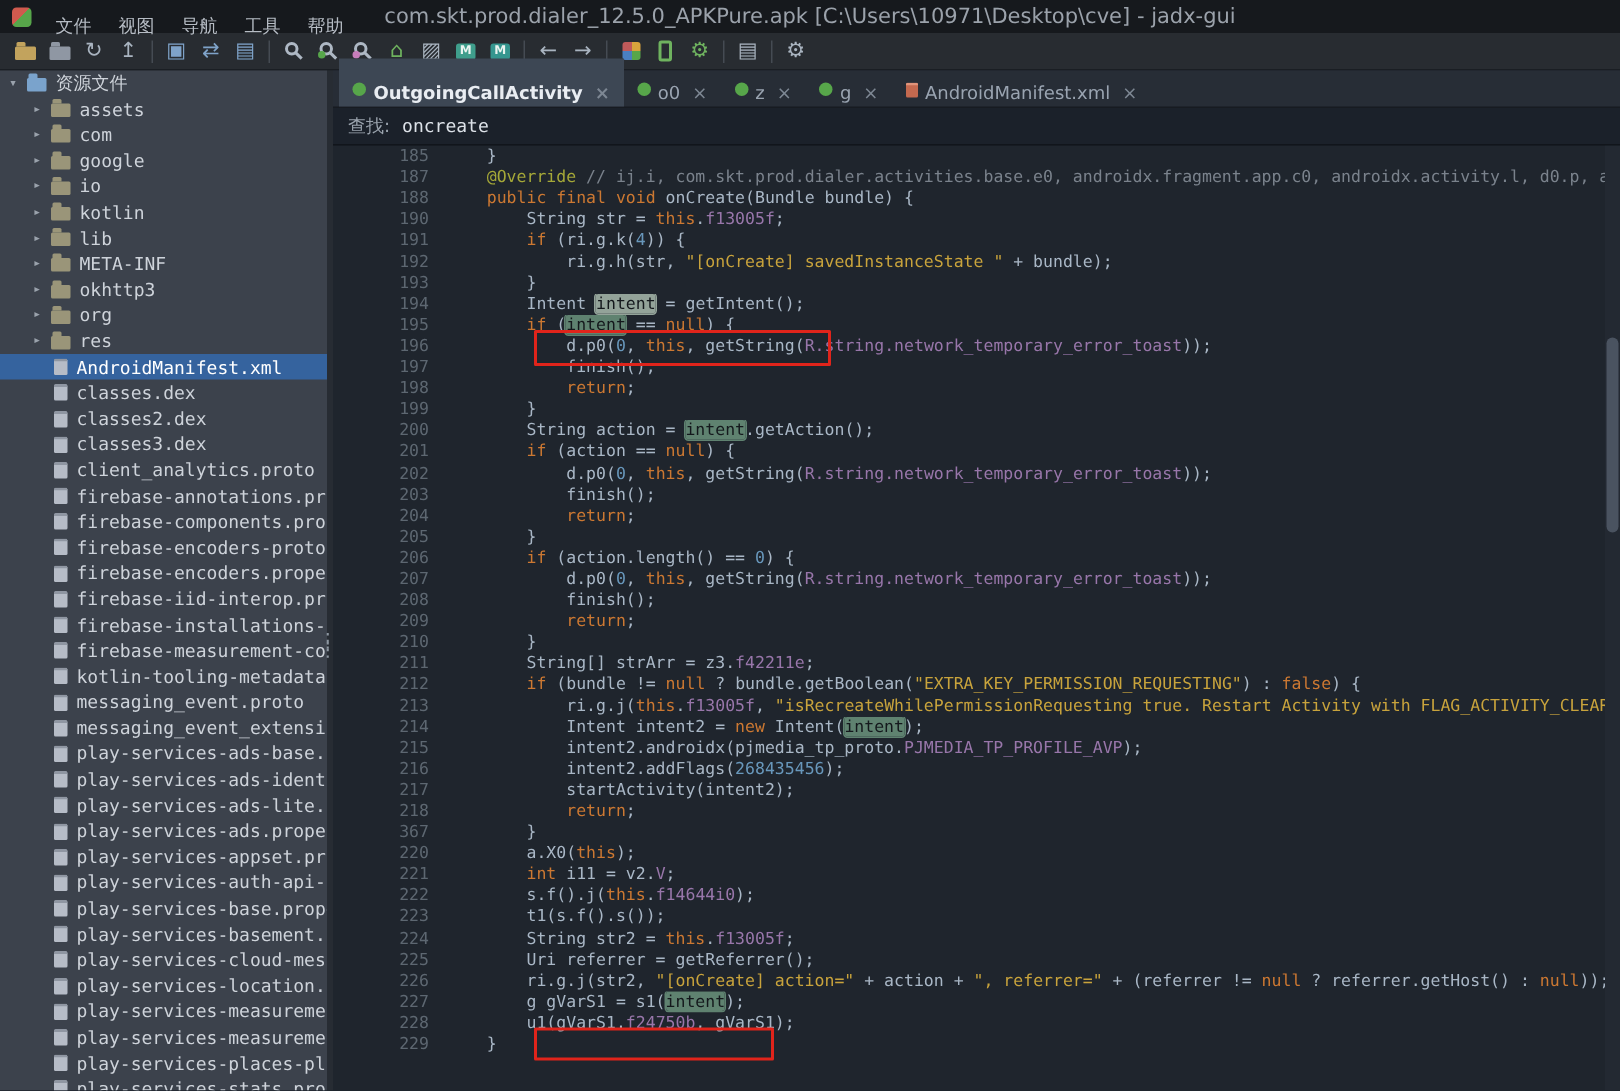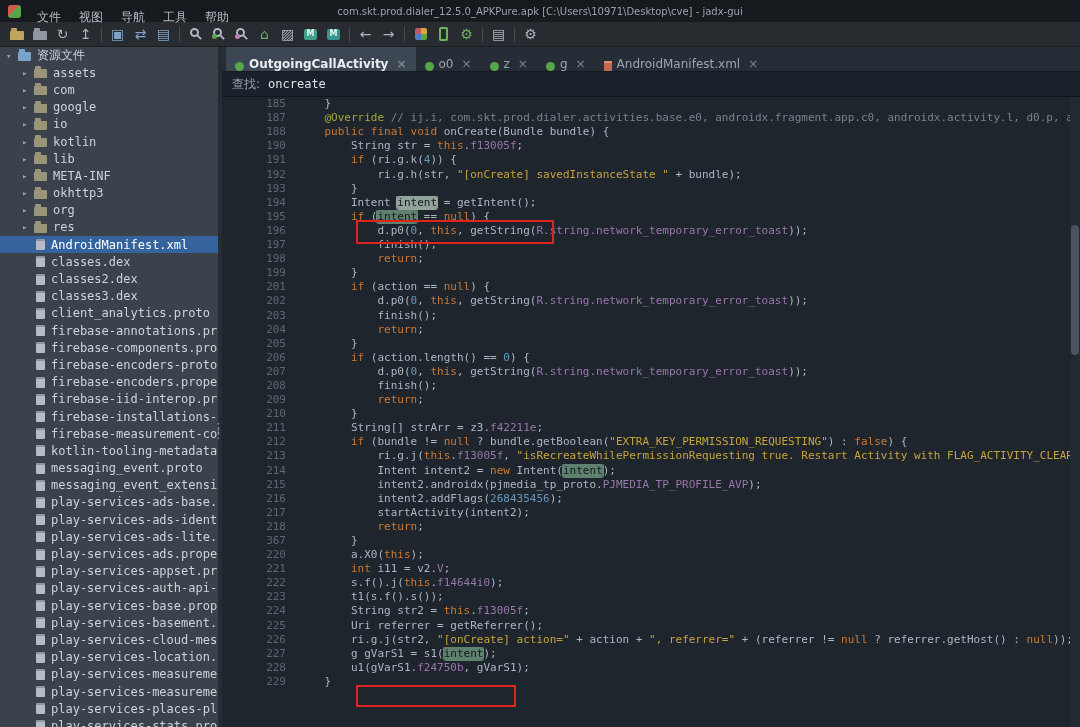--- a/index.html
+++ b/index.html
@@ -6,21 +6,21 @@
   html,body { width:1080px; height:727px; overflow:hidden; background:#1f252d;
     font-family:"DejaVu Sans","Liberation Sans",sans-serif; }
 
   
   .titlebar { position:relative; height:22px; background:#16191d; display:flex;
     align-items:center; color:#b6bcc4; font-size:12px; }
   .app-icon { width:13px; height:13px; border-radius:3px; margin:0 7px 0 8px;
     background:linear-gradient(135deg,#d05a4e 0 45%,#57a64a 45% 100%); }
   .menu-item { padding:0 9px; height:22px; line-height:22px; cursor:default;margin-top:12px; }
   .window-title { position:absolute; left:50%; transform:translateX(-50%);
-    font-size:10px; color:#9ba2ab; white-space:nowrap; }
+    font-size:14px; color:#9ba2ab; white-space:nowrap; }
 
   
   .toolbar { height:25px; background:#282c31; border-bottom:1px solid #1a1e23;
     display:flex; align-items:center; padding:0 5px; }
   .tbtn { width:23px; height:21px; display:flex; align-items:center; justify-content:center;
     border-radius:3px; font-size:14px; line-height:1; }
   .tb-sep { width:1px; height:15px; background:#454b53; margin:0 4px; flex:none; }
   .glyph { font-family:"DejaVu Sans",sans-serif; }
   .fold { width:14px; height:9px; background:var(--c); border-radius:1px; position:relative; margin-top:3px; }
   .fold::before { content:""; position:absolute; top:-3px; left:1px; width:6px; height:3px;
@@ -54,21 +54,21 @@
     position:relative; flex:none; margin:2px 6px 0 0; }
   .t-folder::before { content:""; position:absolute; top:-3px; left:1px; width:6px; height:3px;
     background:var(--c,#9a9579); border-radius:1px 1px 0 0; }
   .t-file { width:9px; height:11px; background:#b6bcc7; border-radius:1px; flex:none;
     margin:0 6px 0 2px; border-top:2px solid #8f96a2; }
 
   
   .editor { flex:1; display:flex; flex-direction:column; background:#1f252d; position:relative; min-width:0; }
   .tabbar { height:25px; background:#272d36; border-bottom:1px solid #171b21; display:flex;
     align-items:flex-end; padding-left:4px; flex:none; }
-  .tab { height:24px; display:flex; align-items:flex-end; gap:5px; padding:0 9px;
+  .tab { height:24px; display:flex; align-items:flex-start; gap:5px; padding:16px 9px;
     font-size:12px; color:#9aa4b1; cursor:default; white-space:nowrap; }
   .tab.active { background:#3d4754; color:#e9edf2; font-weight:bold; }
   .dot { width:9px; height:9px; border-radius:50%; background:#57a64a; flex:none; }
   .ico-xml { width:8px; height:10px; background:#c4694f; border-radius:1px; flex:none; border-top:2px solid #e0937a; }
   .tab-x { color:#7d8793; font-size:12px; margin-left:3px; }
 
   .findbar { height:25px; background:#1b212a; border-bottom:1px solid #11151b; display:flex;
     align-items:center; padding:0 10px; font-size:12px; color:#9aa3ad; gap:8px; flex:none; }
   .find-input { background:transparent; border:none; outline:none; color:#dde2e8;
     font-family:"DejaVu Sans Mono","Liberation Mono",monospace; font-size:12px; width:300px; }
@@ -437,20 +437,21 @@
           <div class="cl"><span class="gut">190</span><span class="src"><span class="tok-p">        String str = </span><span class="tok-k">this</span><span class="tok-p">.</span><span class="tok-f">f13005f</span><span class="tok-p">;</span></span></div>
           <div class="cl"><span class="gut">191</span><span class="src"><span class="tok-p">        </span><span class="tok-k">if</span><span class="tok-p"> (ri.g.k(</span><span class="tok-n">4</span><span class="tok-p">)) {</span></span></div>
           <div class="cl"><span class="gut">192</span><span class="src"><span class="tok-p">            ri.g.h(str, </span><span class="tok-s">"[onCreate] savedInstanceState "</span><span class="tok-p"> + bundle);</span></span></div>
           <div class="cl"><span class="gut">193</span><span class="src"><span class="tok-p">        }</span></span></div>
           <div class="cl"><span class="gut">194</span><span class="src"><span class="tok-p">        Intent </span><span class="tok-h2">intent</span><span class="tok-p"> = getIntent();</span></span></div>
           <div class="cl"><span class="gut">195</span><span class="src"><span class="tok-p">        </span><span class="tok-k">if</span><span class="tok-p"> (</span><span class="tok-h">intent</span><span class="tok-p"> == </span><span class="tok-k">null</span><span class="tok-p">) {</span></span></div>
           <div class="cl"><span class="gut">196</span><span class="src"><span class="tok-p">            d.p0(</span><span class="tok-n">0</span><span class="tok-p">, </span><span class="tok-k">this</span><span class="tok-p">, getString(</span><span class="tok-f">R.string.network_temporary_error_toast</span><span class="tok-p">));</span></span></div>
           <div class="cl"><span class="gut">197</span><span class="src"><span class="tok-p">            finish();</span></span></div>
           <div class="cl"><span class="gut">198</span><span class="src"><span class="tok-p">            </span><span class="tok-k">return</span><span class="tok-p">;</span></span></div>
           <div class="cl"><span class="gut">199</span><span class="src"><span class="tok-p">        }</span></span></div>
+          <div class="cl"><span class="gut">200</span><span class="src"><span class="tok-p">        String action = </span><span class="tok-h">intent</span><span class="tok-p">.getAction();</span></span></div>
           <div class="cl"><span class="gut">201</span><span class="src"><span class="tok-p">        </span><span class="tok-k">if</span><span class="tok-p"> (action == </span><span class="tok-k">null</span><span class="tok-p">) {</span></span></div>
           <div class="cl"><span class="gut">202</span><span class="src"><span class="tok-p">            d.p0(</span><span class="tok-n">0</span><span class="tok-p">, </span><span class="tok-k">this</span><span class="tok-p">, getString(</span><span class="tok-f">R.string.network_temporary_error_toast</span><span class="tok-p">));</span></span></div>
           <div class="cl"><span class="gut">203</span><span class="src"><span class="tok-p">            finish();</span></span></div>
           <div class="cl"><span class="gut">204</span><span class="src"><span class="tok-p">            </span><span class="tok-k">return</span><span class="tok-p">;</span></span></div>
           <div class="cl"><span class="gut">205</span><span class="src"><span class="tok-p">        }</span></span></div>
           <div class="cl"><span class="gut">206</span><span class="src"><span class="tok-p">        </span><span class="tok-k">if</span><span class="tok-p"> (action.length() == </span><span class="tok-n">0</span><span class="tok-p">) {</span></span></div>
           <div class="cl"><span class="gut">207</span><span class="src"><span class="tok-p">            d.p0(</span><span class="tok-n">0</span><span class="tok-p">, </span><span class="tok-k">this</span><span class="tok-p">, getString(</span><span class="tok-f">R.string.network_temporary_error_toast</span><span class="tok-p">));</span></span></div>
           <div class="cl"><span class="gut">208</span><span class="src"><span class="tok-p">            finish();</span></span></div>
           <div class="cl"><span class="gut">209</span><span class="src"><span class="tok-p">            </span><span class="tok-k">return</span><span class="tok-p">;</span></span></div>
           <div class="cl"><span class="gut">210</span><span class="src"><span class="tok-p">        }</span></span></div>

